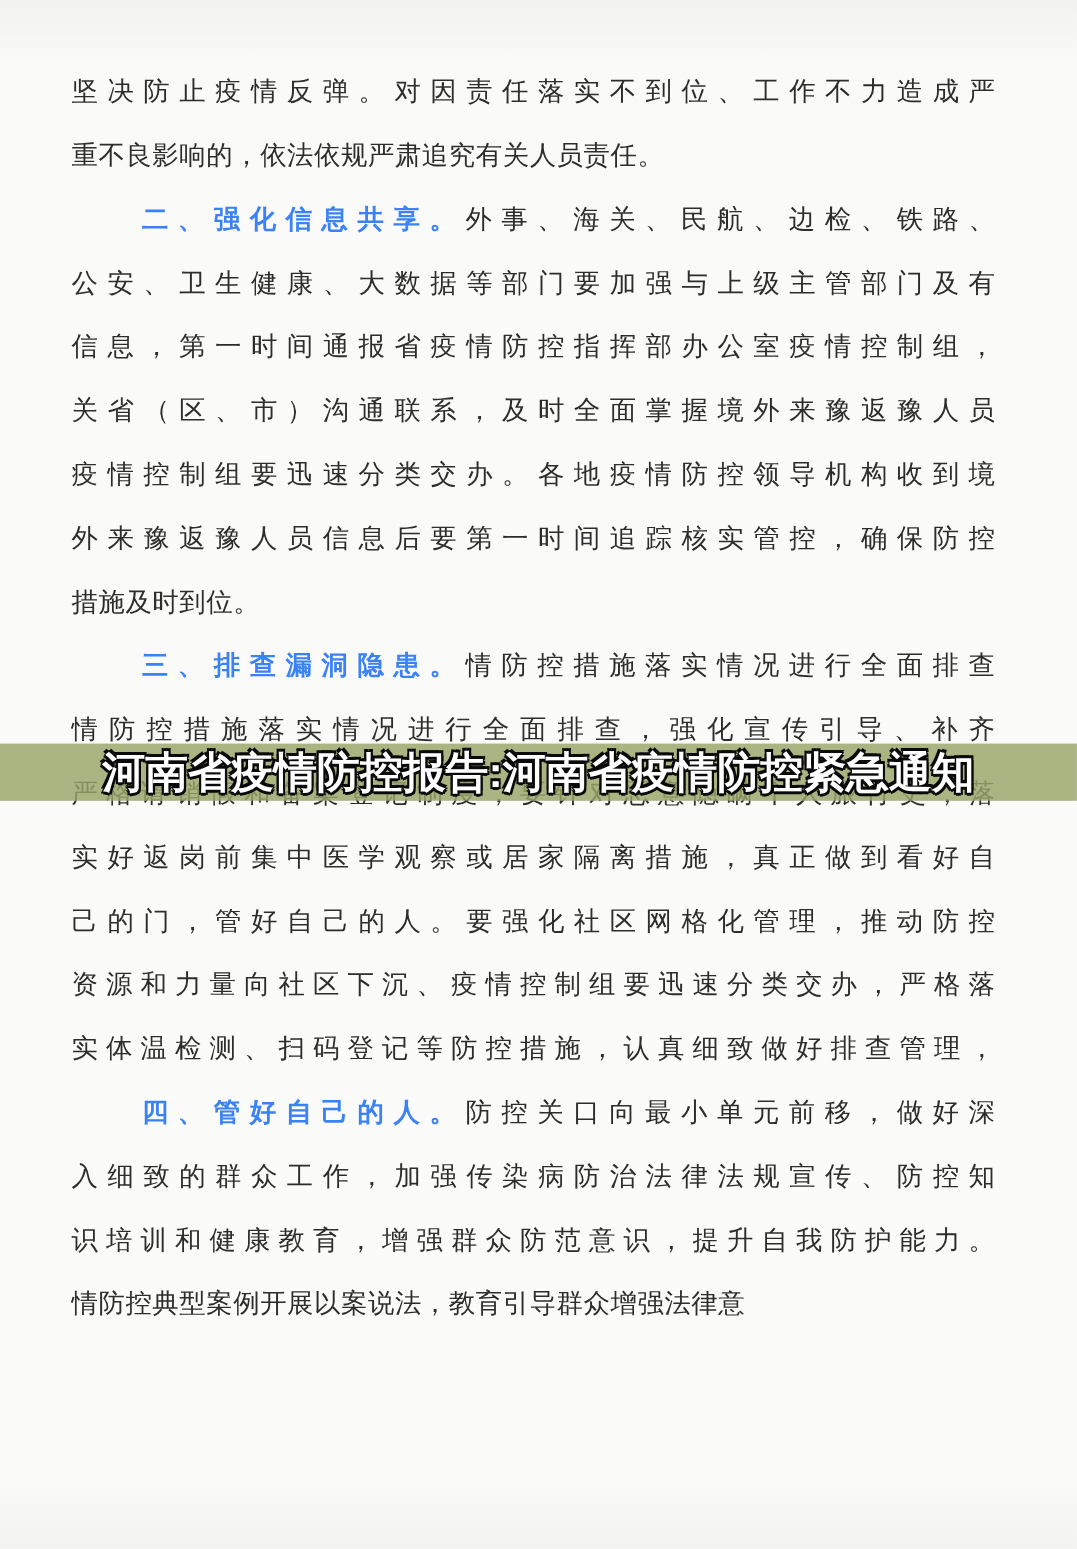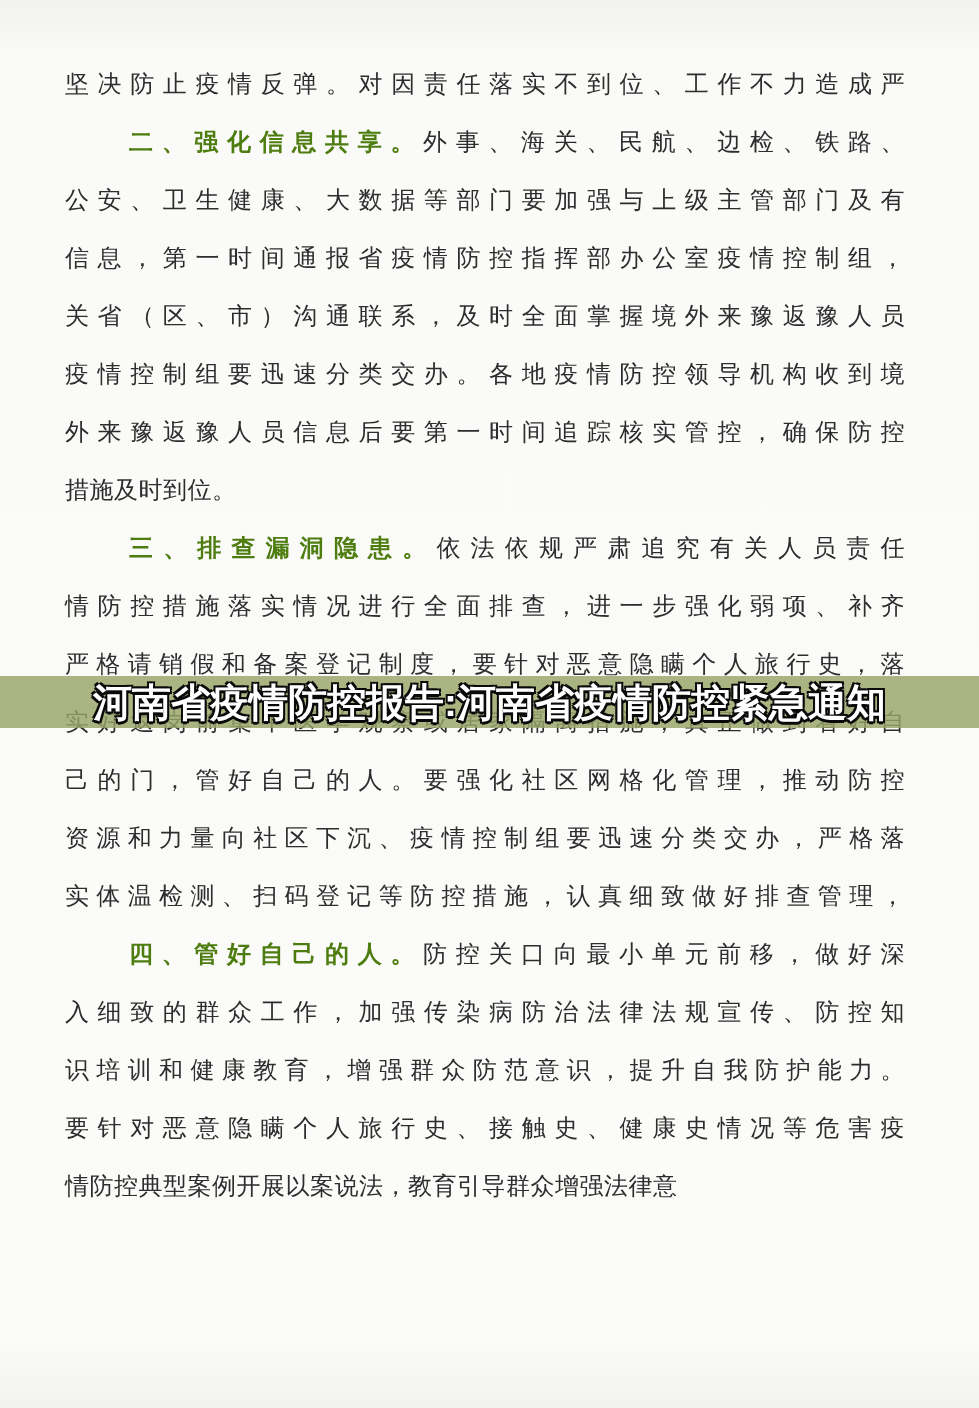--- a/index.html
+++ b/index.html
@@ -33,21 +33,21 @@
   .line.just {
     text-align: justify;
     text-align-last: justify;
   }
   .line.ind {
     padding-left: 64px;
   }
   .seg.bold {
     font-family: Liberation Sans, sans-serif;
     font-weight: 700;
-    color: #4d7c0f;
+    color: #3b82f6;
   }
   .overlay-banner {
     position: absolute;
     left: 0;
     top: 676px;
     width: 100%;
     height: 52px;
     z-index: 5;
     display: flex;
     align-items: center;
@@ -68,36 +68,36 @@
       2px -2px 0 #0a0a0a,
       -2px -2px 0 #0a0a0a,
       0 3px 0 #0a0a0a;
   }
 </style>
 </head>
 <body>
 
 <div class="doc-body">
     <div class="line just"><span class="seg">坚决防止疫情反弹。对因责任落实不到位、工作不力造成严</span></div>
+    <div class="line"><span class="seg">重不良影响的，依法依规严肃追究有关人员责任。</span></div>
     <div class="line just ind"><span class="seg bold">二、强化信息共享。</span><span class="seg">外事、海关、民航、边检、铁路、</span></div>
     <div class="line just"><span class="seg">公安、卫生健康、大数据等部门要加强与上级主管部门及有</span></div>
     <div class="line just"><span class="seg">信息，第一时间通报省疫情防控指挥部办公室疫情控制组，</span></div>
     <div class="line just"><span class="seg">关省（区、市）沟通联系，及时全面掌握境外来豫返豫人员</span></div>
     <div class="line just"><span class="seg">疫情控制组要迅速分类交办。各地疫情防控领导机构收到境</span></div>
     <div class="line just"><span class="seg">外来豫返豫人员信息后要第一时间追踪核实管控，确保防控</span></div>
     <div class="line"><span class="seg">措施及时到位。</span></div>
-    <div class="line just ind"><span class="seg bold">三、排查漏洞隐患。</span><span class="seg">依法依规严肃追究有关人员责任</span></div>
-    <div class="line just"><span class="seg">情防控措施落实情况进行全面排查，进一步强化弱项、补齐</span></div>
+    <div class="line just ind"><span class="seg bold">三、排查漏洞隐患。</span><span class="seg">情防控措施落实情况进行全面排查</span></div>
+    <div class="line just"><span class="seg">情防控措施落实情况进行全面排查，强化宣传引导、补齐</span></div>
     <div class="line just"><span class="seg">严格请销假和备案登记制度，要针对恶意隐瞒个人旅行史，落</span></div>
     <div class="line just"><span class="seg">实好返岗前集中医学观察或居家隔离措施，真正做到看好自</span></div>
     <div class="line just"><span class="seg">己的门，管好自己的人。要强化社区网格化管理，推动防控</span></div>
     <div class="line just"><span class="seg">资源和力量向社区下沉、疫情控制组要迅速分类交办，严格落</span></div>
     <div class="line just"><span class="seg">实体温检测、扫码登记等防控措施，认真细致做好排查管理，</span></div>
     <div class="line just ind"><span class="seg bold">四、管好自己的人。</span><span class="seg">防控关口向最小单元前移，做好深</span></div>
     <div class="line just"><span class="seg">入细致的群众工作，加强传染病防治法律法规宣传、防控知</span></div>
     <div class="line just"><span class="seg">识培训和健康教育，增强群众防范意识，提升自我防护能力。</span></div>
-    <div class="line just"><span class="seg">要针对恶意隐瞒个人旅行史、接触史、健康史情况等危害疫</span></div>
     <div class="line"><span class="seg">情防控典型案例开展以案说法，教育引导群众增强法律意</span></div>
   </div>
 
 <div class="overlay-banner" style="background: rgba(151, 165, 104, 0.82);">
   <span class="banner-title" style="color: rgb(255, 255, 255);">河南省疫情防控报告:河南省疫情防控紧急通知</span>
 </div>
 
 </body></html>

